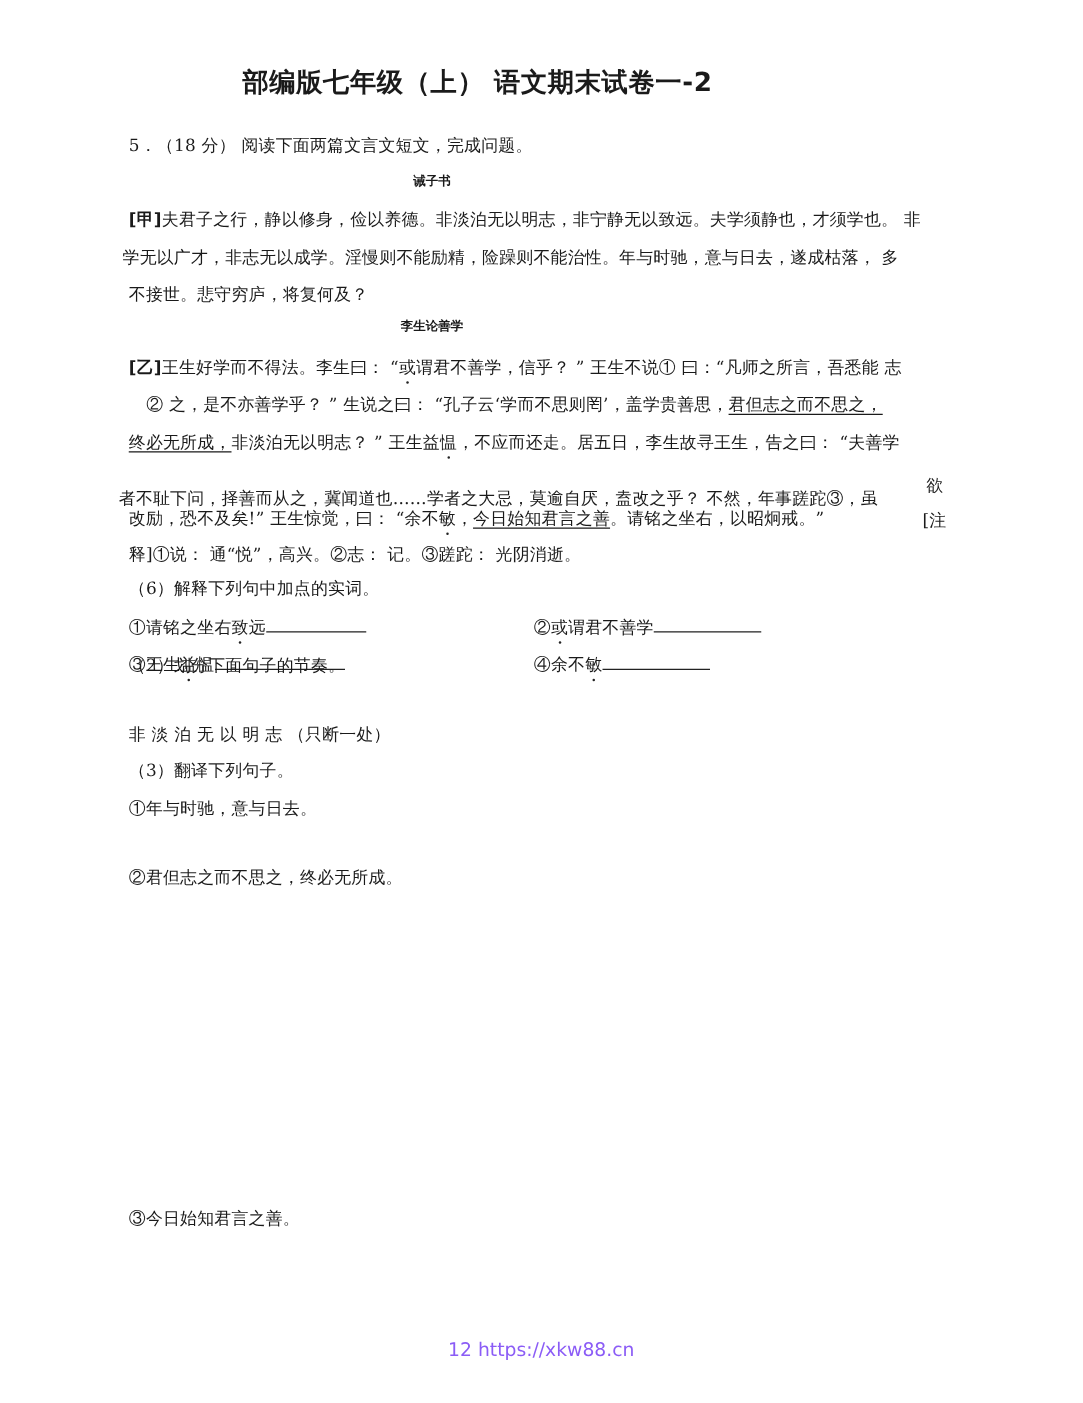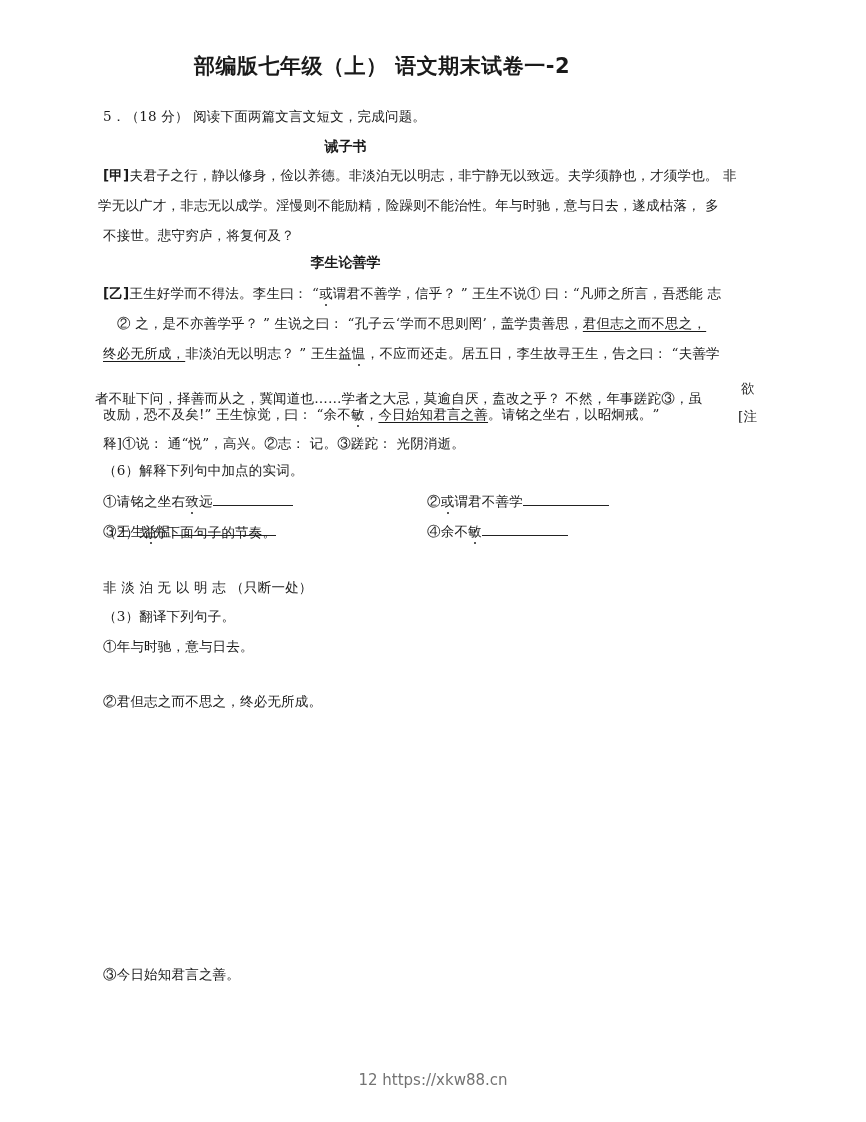--- a/index.html
+++ b/index.html
@@ -2,28 +2,28 @@
 <html><head>
 <meta charset="utf-8">
 <style>
   html, body { margin: 0; padding: 0; background: #ffffff; }
   body { width: 866px; height: 1122px; position: relative; overflow: hidden;
          font-family: "DejaVu Serif", "Liberation Serif", serif; color: #1a1a1a; }
   .abs { position: absolute; white-space: nowrap; }
   .title { left: 0; width: 764px; text-align: center; top: 52px; font-size: 21px; font-weight: bold;
            font-family: "DejaVu Sans", sans-serif; letter-spacing: 0.5px; }
   .body { font-size: 13.5px; letter-spacing: 0.2px; }
-  .subtitle { left: 0; width: 691px; text-align: center; font-size: 14px; font-weight: bold;
+  .subtitle { left: 0; width: 691px; text-align: center; font-size: 10px; font-weight: bold;
               font-family: "DejaVu Sans", sans-serif; }
   .u { text-decoration: underline; text-underline-offset: 3px; }
   .dot { position: relative; }
   .dot::after { content: ""; position: absolute; left: 50%; bottom: -5px; width: 2px; height: 2px;
                 background: #222; border-radius: 50%; transform: translateX(-50%); }
   .blank { display: inline-block; border-bottom: 1px solid #222; vertical-align: baseline; height: 1px; }
-  .footer { left: 0; width: 866px; text-align: center; top: 1071px; font-size: 15px; color: #737373;
+  .footer { left: 0; width: 866px; text-align: center; top: 1071px; font-size: 15px; color: #8b5cf6;
             font-family: "DejaVu Sans", sans-serif; }
   b.tag { font-family: "DejaVu Sans", sans-serif; font-weight: bold; }
 </style>
 </head>
 <body>
 
 <div class="abs title">部编版七年级（上） 语文期末试卷一-2</div>
 
 <div class="abs body" style="left:103px; top:108px;">5．（18 分）  阅读下面两篇文言文短文，完成问题。</div>
 

